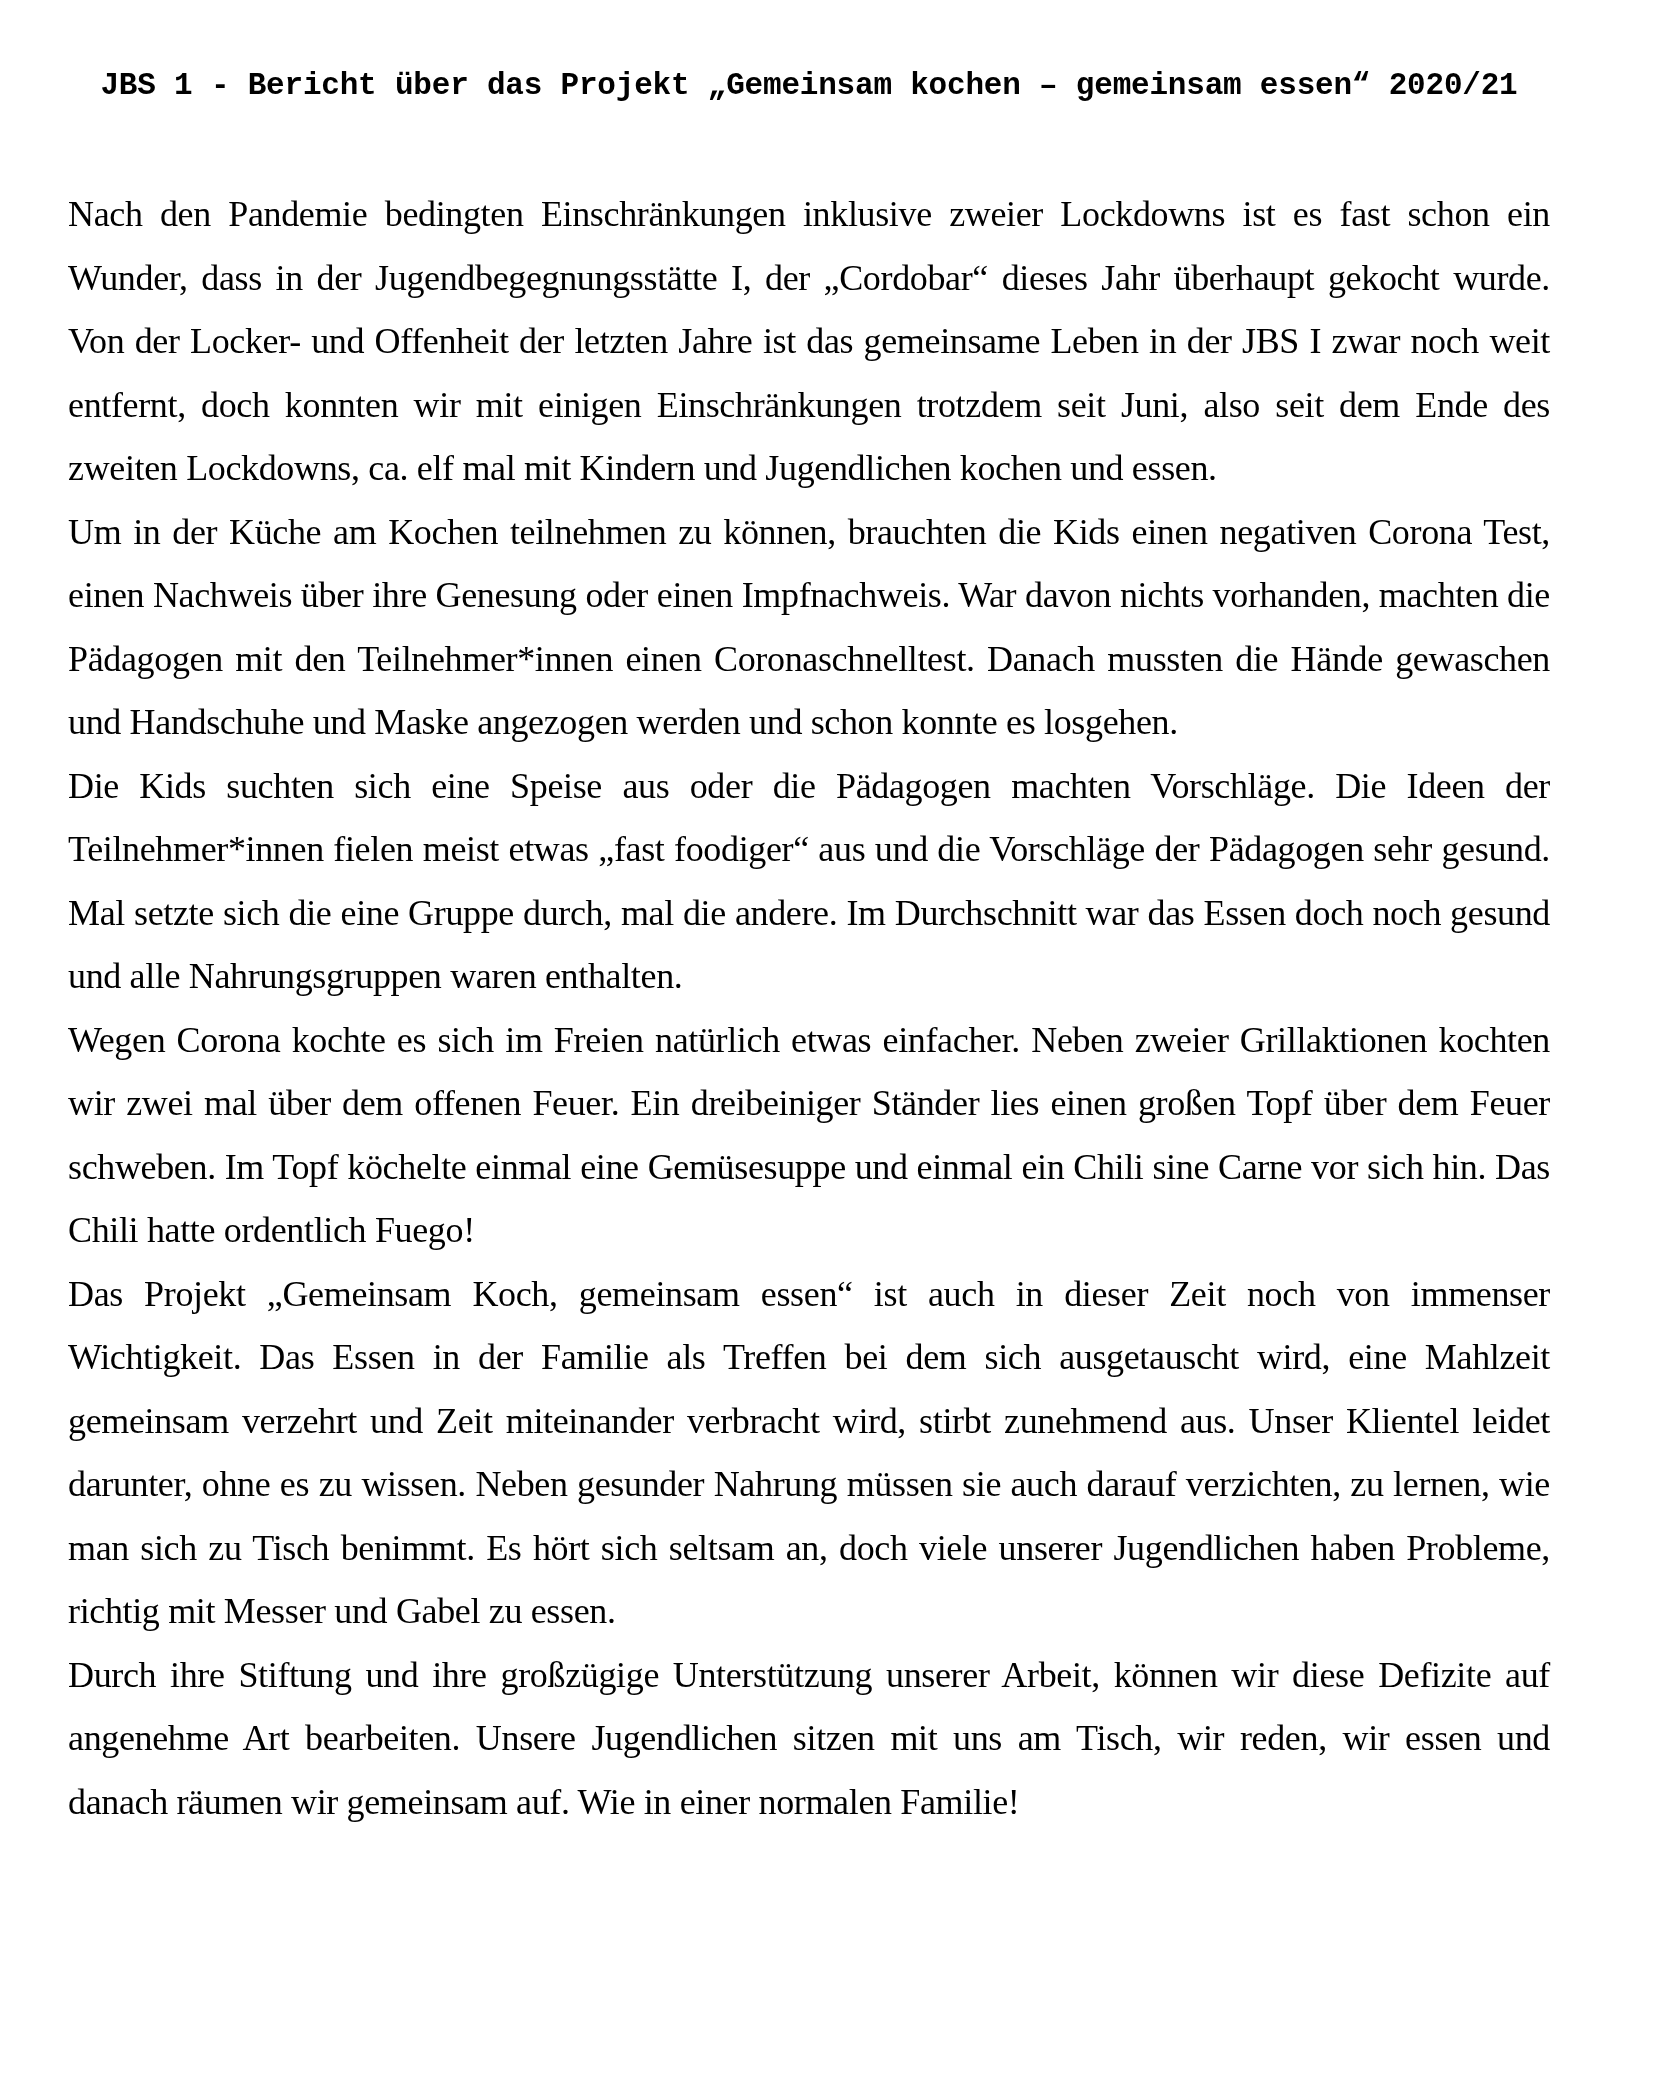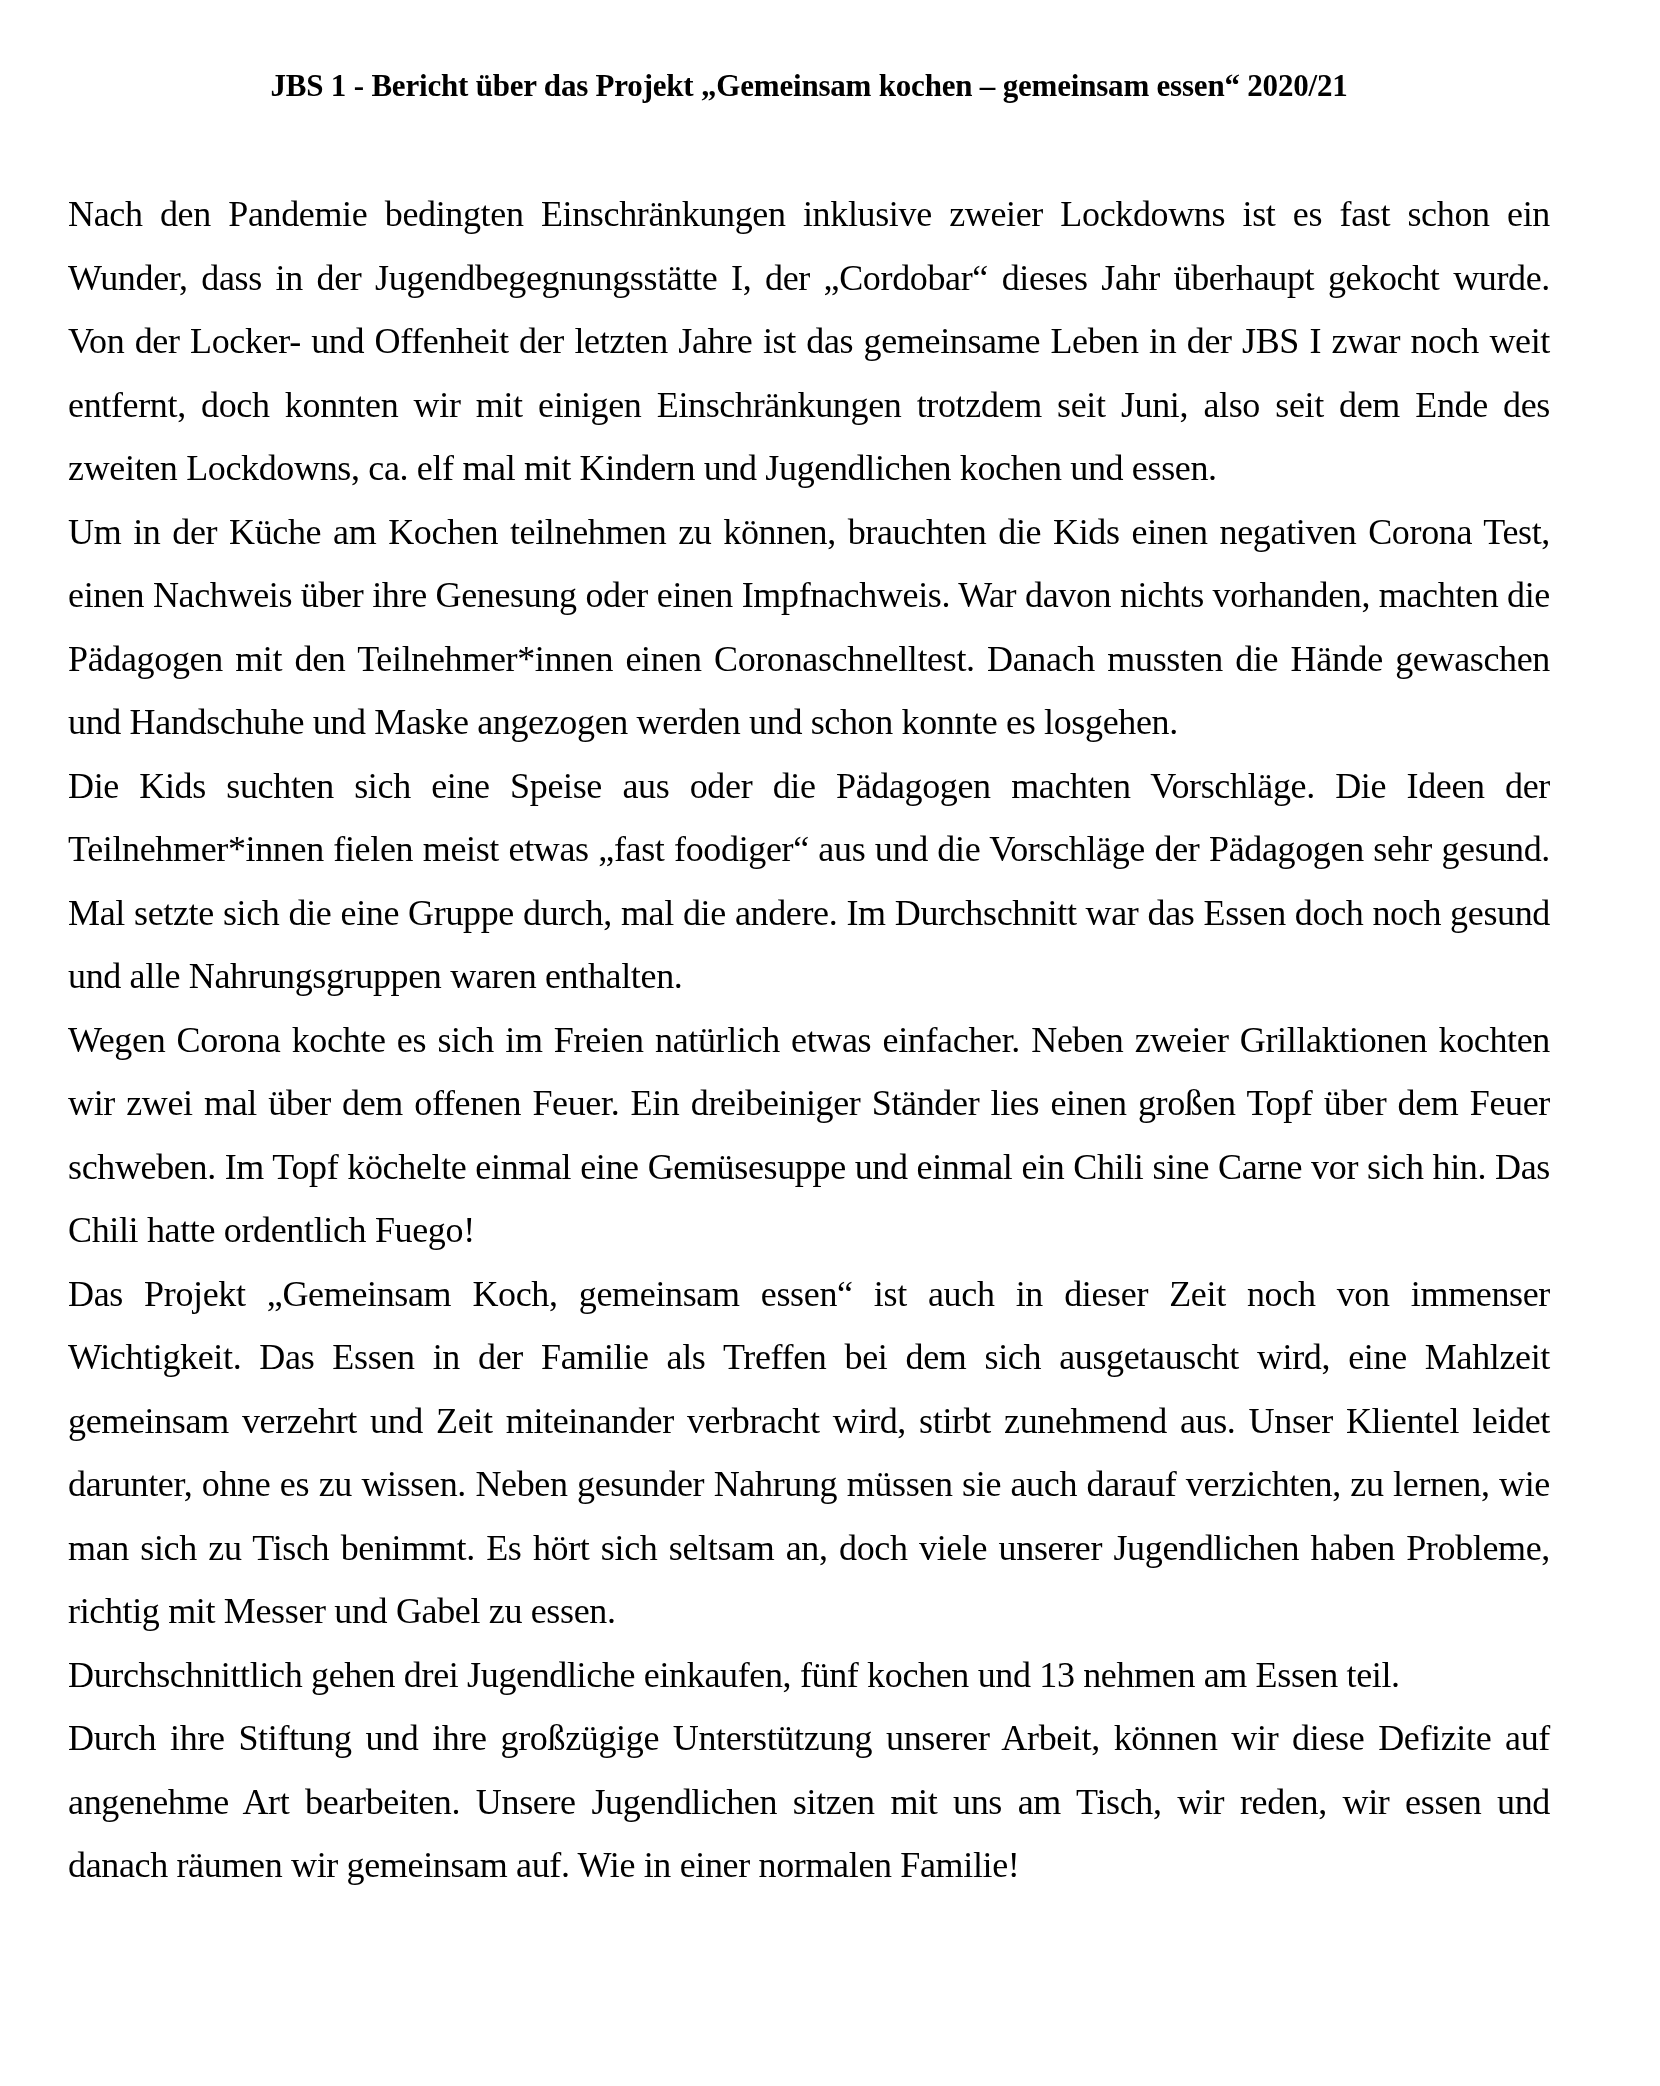--- a/index.html
+++ b/index.html
@@ -25,20 +25,21 @@
       margin: 0;
       position: absolute;
       top: 66px;
       left: 0;
       width: 1482px;
       text-align: center;
       font-weight: bold;
       font-size: 31px;
       line-height: 40px;
       letter-spacing: -0.2px;
+      font-family: Liberation Mono, monospace;
     }
     .doc-body {
       position: absolute;
       top: 183px;
       left: 0;
       width: 1482px;
     }
     .para {
       margin: 0;
       font-size: 36px;
@@ -53,16 +54,15 @@
 <body>
 
 <div class="page">
   <h1 class="doc-title">JBS 1 - Bericht über das Projekt „Gemeinsam kochen – gemeinsam essen“ 2020/21</h1>
   <div class="doc-body">
     <p class="para">Nach den Pandemie bedingten Einschränkungen inklusive zweier Lockdowns ist es fast schon ein Wunder, dass in der Jugendbegegnungsstätte I, der „Cordobar“ dieses Jahr überhaupt gekocht wurde. Von der Locker- und Offenheit der letzten Jahre ist das gemeinsame Leben in der JBS I zwar noch weit entfernt, doch konnten wir mit einigen Einschränkungen trotzdem seit Juni, also seit dem Ende des zweiten Lockdowns, ca. elf mal mit Kindern und Jugendlichen kochen und essen.</p>
     <p class="para">Um in der Küche am Kochen teilnehmen zu können, brauchten die Kids einen negativen Corona Test, einen Nachweis über ihre Genesung oder einen Impfnachweis. War davon nichts vorhanden, machten die Pädagogen mit den Teilnehmer*innen einen Coronaschnelltest. Danach mussten die Hände gewaschen und Handschuhe und Maske angezogen werden und schon konnte es losgehen.</p>
     <p class="para">Die Kids suchten sich eine Speise aus oder die Pädagogen machten Vorschläge. Die Ideen der Teilnehmer*innen fielen meist etwas „fast foodiger“ aus und die Vorschläge der Pädagogen sehr gesund. Mal setzte sich die eine Gruppe durch, mal die andere. Im Durchschnitt war das Essen doch noch gesund und alle Nahrungsgruppen waren enthalten.</p>
     <p class="para">Wegen Corona kochte es sich im Freien natürlich etwas einfacher. Neben zweier Grillaktionen kochten wir zwei mal über dem offenen Feuer. Ein dreibeiniger Ständer lies einen großen Topf über dem Feuer schweben. Im Topf köchelte einmal eine Gemüsesuppe und einmal ein Chili sine Carne vor sich hin. Das Chili hatte ordentlich Fuego!</p>
     <p class="para">Das Projekt „Gemeinsam Koch, gemeinsam essen“ ist auch in dieser Zeit noch von immenser Wichtigkeit. Das Essen in der Familie als Treffen bei dem sich ausgetauscht wird, eine Mahlzeit gemeinsam verzehrt und Zeit miteinander verbracht wird, stirbt zunehmend aus. Unser Klientel leidet darunter, ohne es zu wissen. Neben gesunder Nahrung müssen sie auch darauf verzichten, zu lernen, wie man sich zu Tisch benimmt. Es hört sich seltsam an, doch viele unserer Jugendlichen haben Probleme, richtig mit Messer und Gabel zu essen.</p>
-    <p class="para">Durchschnittlich gehen drei Jugendliche einkaufen, fünf kochen und 13 nehmen am Essen teil.</p>
     <p class="para">Durch ihre Stiftung und ihre großzügige Unterstützung unserer Arbeit, können wir diese Defizite auf angenehme Art bearbeiten. Unsere Jugendlichen sitzen mit uns am Tisch, wir reden, wir essen und danach räumen wir gemeinsam auf. Wie in einer normalen Familie!</p>
   </div>
 </div>
 
 </body></html>

